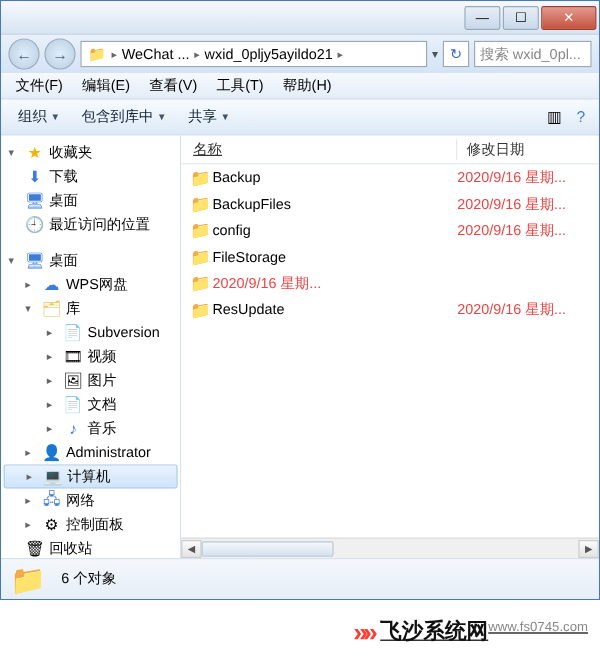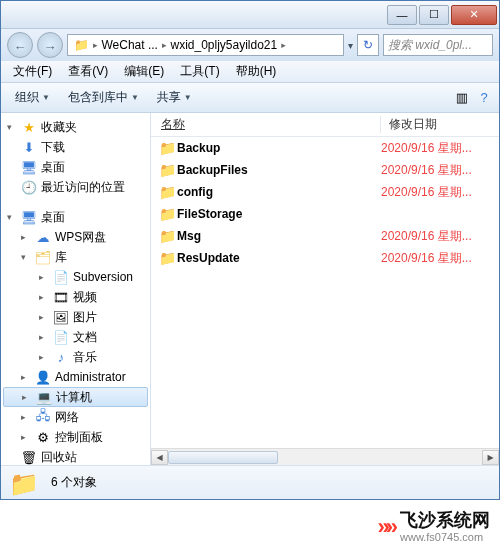--- a/index.html
+++ b/index.html
@@ -12,21 +12,21 @@
   .min-btn { background: linear-gradient(#e8eef7,#c8d8ea); border:1px solid #9ab; }
   .max-btn { background: linear-gradient(#e8eef7,#c8d8ea); border:1px solid #9ab; }
   .close-btn { background: linear-gradient(#e29a8f,#c6513d); border:1px solid #a03a2a; color:#fff; width:46px; }
   
   .addrbar { height: 32px; background: linear-gradient(#e9f1fb,#d4e3f4); display: flex; align-items: center; padding: 3px 6px; gap:4px; }
   .navbtn { width: 26px; height: 26px; border-radius: 50%; background: radial-gradient(#def,#bcd); border:1px solid #9ab; display:flex; align-items:center; justify-content:center; color:#567; font-size:13px; }
   .pathbox { flex: 1; height: 22px; background: #fff; border:1px solid #9ab; display:flex; align-items:center; padding:0 2px; font-size:12px; overflow:hidden; }
   .path-seg { padding:0 4px; display:flex; align-items:center; gap:2px; white-space:nowrap; }
   .path-arrow { color:#666; font-size:9px; }
   .refresh { width:22px; height:22px; border:1px solid #9ab; background:#fff; display:flex; align-items:center; justify-content:center; color:#36c; }
-  .searchbox { width: 110px; height:22px; border:1px solid #9ab; background:#fff; display:flex; align-items:center; padding:0 4px; color:#888; font-style:italic; overflow:hidden; white-space:nowrap; }
+  .searchbox { width: 98px; height:22px; border:1px solid #9ab; background:#fff; display:flex; align-items:center; padding:0 4px; color:#888; overflow:hidden; white-space:nowrap; }
   
   .menubar { height: 22px; background: linear-gradient(#f6f9fd,#e4edf8); display:flex; align-items:center; padding:0 4px; border-bottom:1px solid #c4d3e4;text-align:right; }
   .menu-item { padding: 2px 8px; font-size:12px; }
   
   .toolbar { height: 30px; background: linear-gradient(#f7fbff,#dde9f6); display:flex; align-items:center; padding:0 6px; border-bottom:1px solid #c4d3e4; gap:2px; }
   .tool-btn { padding: 3px 8px; display:flex; align-items:center; gap:3px; font-size:12px; color:#123;text-align:center; }
   .tool-arrow { font-size:8px; color:#456; }
   .tool-right { margin-left:auto; display:flex; gap:4px; }
   .ticon { width:18px; height:18px; display:flex; align-items:center; justify-content:center; font-size:13px; }
   
@@ -42,34 +42,34 @@
   .folder-ico { color:#f0c657; }
   .blue-ico { color:#3b7dd8; }
   
   .content { flex:1; display:flex; flex-direction:column; background:#fff; }
   .col-headers { height:24px; border-bottom:1px solid #e4e9ef; display:flex; align-items:center; font-size:12px; color:#333; }
   .col-name { width: 230px; padding-left:10px; border-right:1px solid #e4e9ef;text-decoration:underline; }
   .col-date { flex:1; padding-left:8px; }
   .file-list { flex:1; overflow:hidden; }
   .file-row { display:flex; align-items:center; height:22px; font-size:12px; padding-left:8px; }
   .file-row .ficon { width:18px; color:#f0c657; font-size:14px; }
-  .file-row .fname { width:204px;font-weight:bold; }
+  .file-row .fname { width:204px; }
   .file-row .fdate { color:#ef4444; white-space:nowrap; }
   .scrollbar-h { height:17px; background:#f0f0f0; border-top:1px solid #ddd; display:flex; align-items:center; }
   .sb-btn { width:17px; height:15px; background:linear-gradient(#fafafa,#e4e4e4); border:1px solid #ccc; display:flex; align-items:center; justify-content:center; font-size:8px; color:#555; }
   .sb-track { flex:1; display:flex; align-items:center; }
   .sb-thumb { width:35%; height:13px; background:linear-gradient(#f4f7fb,#d6e2ef); border:1px solid #b8c9dc; border-radius:2px; }
   
   .statusbar { height:34px; border-top:1px solid #d6e2ef; background:linear-gradient(#f4f8fc,#e6eef8); display:flex; align-items:center; padding:0 8px; gap:10px; }
   .status-icon { width:32px; height:26px; color:#f0c657; font-size:24px; }
   
   .watermark { position:absolute; bottom:0; right:0; width:500px; height:54px; display:flex; align-items:center; justify-content:flex-end; padding-right:10px; background:#fff; }
   .wm-logo { display:flex; align-items:center; gap:6px; }
   .wm-chev { font-size:22px; color:#ff3a2f; font-weight:bold; letter-spacing:-4px; }
-  .wm-text { display:flex; flex-direction:column; line-height:1.1; }
+  .wm-text { display:flex; flex-direction:row; line-height:1.1;text-decoration:underline; }
   .wm-title { font-size:18px; font-weight:bold; color:#111; }
   .wm-url { font-size:11px; color:#888; }
 </style>
 </head>
 <body>
 
 <div class="window">
 
   <div class="titlebar">
     <div class="titlebar-btn min-btn">—</div>
@@ -90,22 +90,22 @@
       <span class="path-seg">wxid_0pljy5ayildo21</span>
       <span class="path-arrow">▸</span>
     </div>
     <span style="color:#456;font-size:10px">▾</span>
     <div class="refresh">↻</div>
     <div class="searchbox">搜索 wxid_0pl...</div>
   </div>
 
   <div class="menubar">
     <div class="menu-item">文件(F)</div>
+    <div class="menu-item">编辑(E)</div>
     <div class="menu-item">查看(V)</div>
-    <div class="menu-item">编辑(E)</div>
     <div class="menu-item">工具(T)</div>
     <div class="menu-item">帮助(H)</div>
   </div>
 
   <div class="toolbar">
     <div class="tool-btn">
         <span>组织</span>
         <span class="tool-arrow">▼</span>
       </div>
     <div class="tool-btn">
@@ -228,21 +228,20 @@
             <span class="ficon">📁</span>
             <span class="fname">config</span>
             <span class="fdate">2020/9/16 星期...</span>
           </div>
           <div class="file-row">
             <span class="ficon">📁</span>
             <span class="fname">FileStorage</span>
           </div>
           <div class="file-row">
             <span class="ficon">📁</span>
-            <span class="fname">Msg</span>
             <span class="fdate">2020/9/16 星期...</span>
           </div>
           <div class="file-row">
             <span class="ficon">📁</span>
             <span class="fname">ResUpdate</span>
             <span class="fdate">2020/9/16 星期...</span>
           </div>
         </div>
       <div class="scrollbar-h">
         <div class="sb-btn">◀</div>

